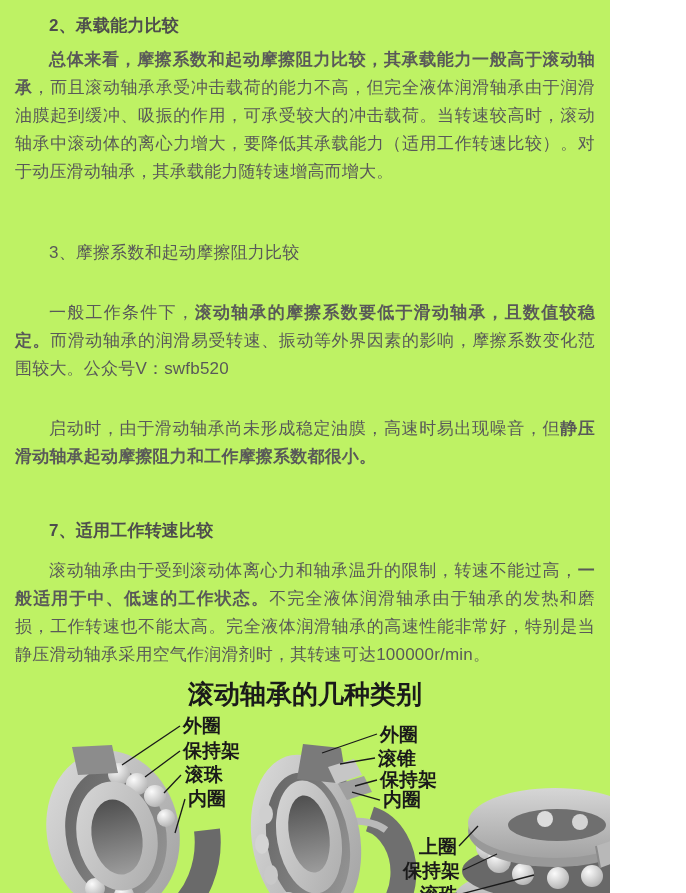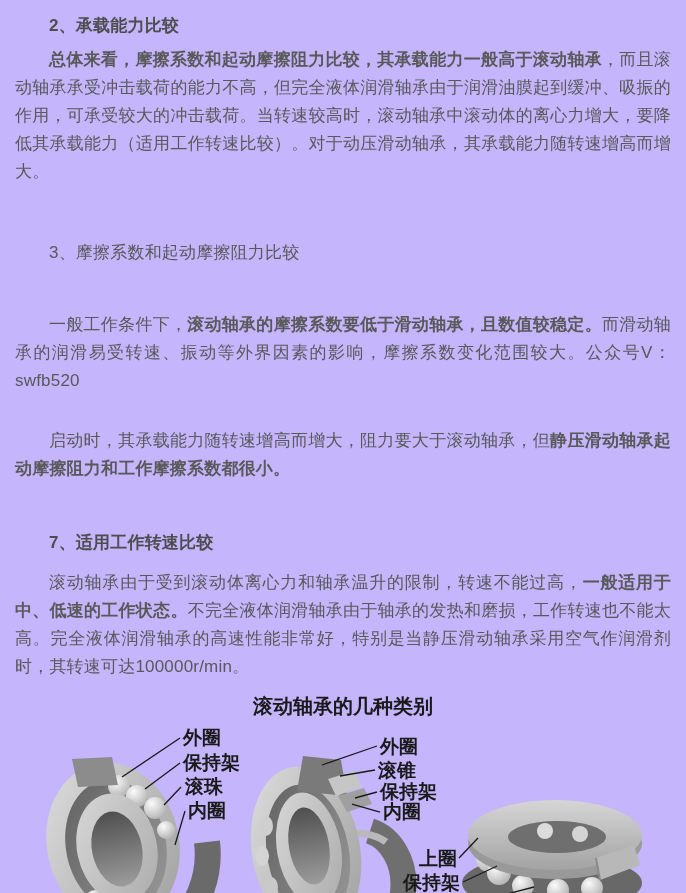--- a/index.html
+++ b/index.html
@@ -1,45 +1,45 @@
 <!DOCTYPE html>
 <html lang="zh"><head>
 <meta charset="utf-8">
 <style>
   html, body { margin: 0; padding: 0; background: #ffffff; }
   .page {
-    width: 686px;
+    width: 610px;
     height: 893px;
-    background: #c4b5fd;
+    background: #bef264;
     overflow: hidden;
     font-family: "Liberation Sans", sans-serif;
     color: #595959;
   }
   .para, .hd {
     margin: 0 15px;
     font-size: 17px;
     line-height: 28px;
     text-indent: 2em;
     text-align: justify;
     letter-spacing: 0.2px;
   }
   .hd { font-weight: bold; color: #4d4d4d; }
   .hd.regular { font-weight: normal; color: #595959; }
   .hd-2 { padding-top: 12px; }
   .p-1 { margin-top: 6px; }
   .hd-3 { margin-top: 53px; }
-  .p-2 { margin-top: 44px; }
+  .p-2 { margin-top: 32px; }
   .p-3 { margin-top: 32px; }
   .hd-4 { margin-top: 46px; }
   .p-4 { margin-top: 12px; }
   .seg-b { font-weight: bold; }
   .figure { margin-top: 10px; }
   .fig-title {
     text-align: center;
-    font-size: 20px;
+    font-size: 26px;
     line-height: 30px;
     font-weight: bold;
     color: #1a1a1a;
     text-indent: 0;
   }
   .fig-svg { display: block; }
   .part-label {
     font-family: "Liberation Serif", serif;
     font-weight: bold;
     font-size: 19px;
@@ -60,21 +60,21 @@
 <div class="page">
 
   <div class="hd hd-2">2、承载能力比较</div>
 
   <div class="para p-1"><span class="seg-b">总体来看，摩擦系数和起动摩擦阻力比较，其承载能力一般高于滚动轴承</span><span>，而且滚动轴承承受冲击载荷的能力不高，但完全液体润滑轴承由于润滑油膜起到缓冲、吸振的作用，可承受较大的冲击载荷。当转速较高时，滚动轴承中滚动体的离心力增大，要降低其承载能力（适用工作转速比较）。对于动压滑动轴承，其承载能力随转速增高而增大。</span></div>
 
   <div class="hd regular hd-3">3、摩擦系数和起动摩擦阻力比较</div>
 
   <div class="para p-2"><span>一般工作条件下，</span><span class="seg-b">滚动轴承的摩擦系数要低于滑动轴承，且数值较稳定。</span><span>而滑动轴承的润滑易受转速、振动等外界因素的影响，摩擦系数变化范围较大。公众号V：swfb520</span></div>
 
-  <div class="para p-3"><span>启动时，其承载能力随转速增高而增大，阻力要大于滚动轴承，但</span><span class="seg-b">静压滑动轴承起动摩擦阻力和工作摩擦系数都很小。</span></div>
+  <div class="para p-3"><span>启动时，由于滑动轴承尚未形成稳定油膜，高速时易出现噪音，但</span><span class="seg-b">静压滑动轴承起动摩擦阻力和工作摩擦系数都很小。</span></div>
 
   <div class="hd hd-4">7、适用工作转速比较</div>
 
   <div class="para p-4"><span>滚动轴承由于受到滚动体离心力和轴承温升的限制，转速不能过高，</span><span class="seg-b">一般适用于中、低速的工作状态。</span><span>不完全液体润滑轴承由于轴承的发热和磨损，工作转速也不能太高。完全液体润滑轴承的高速性能非常好，特别是当静压滑动轴承采用空气作润滑剂时，其转速可达100000r/min。</span></div>
 
   <div class="figure">
     <div class="fig-title">滚动轴承的几种类别</div>
 
     <svg class="fig-svg" width="686" height="261" viewBox="0 632 686 261" xmlns="http://www.w3.org/2000/svg">
       <defs>

